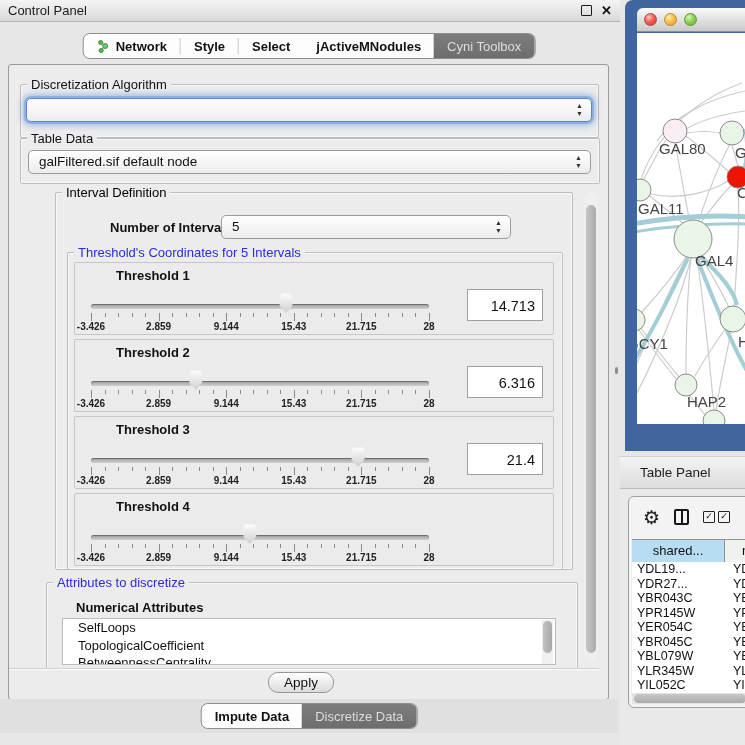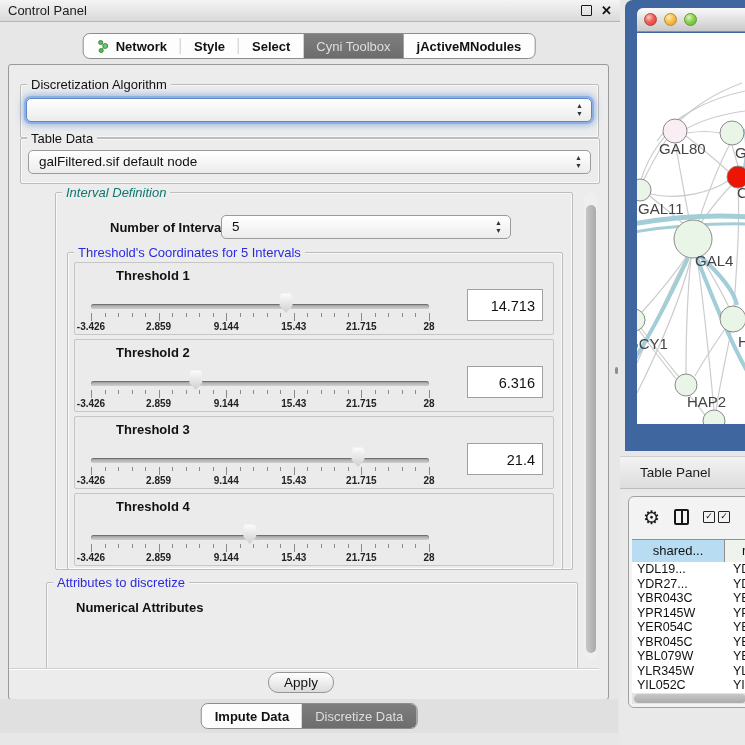--- a/index.html
+++ b/index.html
@@ -27,21 +27,21 @@
   .net-ic{margin-right:6px;}
 
   
   .main-panel{position:absolute;left:8px;top:64px;width:601px;height:636px;background:#ececec;
     border:1px solid #9a9a9a;border-radius:3px;box-sizing:border-box;}
   .band{position:absolute;left:0;top:699px;width:618px;height:34px;background:#e0e0e0;}
 
   .group{position:absolute;border:1px solid #bdbdbd;border-radius:2px;
     box-shadow:inset 0 0 0 1px rgba(255,255,255,.65);}
   .group>.glabel{position:absolute;top:-8px;left:6px;background:#ececec;padding:0 4px;font-size:13px;}
-  .glabel.green{color:#0f766e;font-style:italic;}
+  .glabel.green{color:#000000;}
   .glabel.blue{color:#2b2bdf;}
 
   .combo{position:absolute;background:linear-gradient(#ffffff,#ececec);border:1px solid #9b9b9b;
     border-radius:5px;font-size:13.5px;line-height:22px;height:24px;box-sizing:border-box;
     padding:0 24px 0 10px;white-space:nowrap;overflow:hidden;}
   .combo .arr{position:absolute;right:8px;top:3px;font-size:7px;line-height:8px;color:#333;text-align:center;}
   .combo.focused{border-color:#5b86c8;box-shadow:0 0 0 2px #8fb0e2,0 0 7px 3px rgba(95,140,215,.6);}
 
   
   .popup{position:absolute;left:14px;top:87px;width:565px;background:#ffffff;border:1px solid #ababab;
@@ -150,25 +150,25 @@
       <span>Network</span>
     </div>
     <div class="vsep"></div>
     <div class="tab">
         <span>Style</span>
       </div>
     <div class="vsep"></div>
     <div class="tab">
         <span>Select</span>
       </div>
+    <div class="tab">
+        <span>jActiveMNodules</span>
+      </div>
     <div class="tab sel">
         <span>Cyni Toolbox</span>
-      </div>
-    <div class="tab">
-        <span>jActiveMNodules</span>
       </div>
   </div>
 
   <div class="main-panel"></div>
 
   <div class="group" style="left:20px;top:84px;width:577px;height:52px;">
     <span class="glabel">Discretization Algorithm</span>
   </div>
   <div class="combo focused" style="left:26px;top:98px;width:566px;">
     <div class="arr">▲<br>▼</div>
@@ -377,20 +377,28 @@
             <span style="left: 100%;">28</span>
           </div>
     </div>
   </div>
 </div>
 
   <div class="group" style="left:46px;top:582px;width:530px;height:86px;">
     <span class="glabel blue">Attributes to discretize</span>
   </div>
   <span class="lbl bold" style="left:52px;top:600px;">Numerical Attributes</span>
+  <div class="attr-list" id="attr-list">
+    <div class="attr-vsb">
+        <div class="vthumb"></div>
+      </div>
+  <div class="li">SelfLoops</div>
+      <div class="li">TopologicalCoefficient</div>
+      <div class="li">BetweennessCentrality</div>
+    </div>
 
   <div class="apply-divider"></div>
   <div class="apply-btn">Apply</div>
 
   <div class="band"></div>
 
   <div class="tabgroup" id="bottom-tabs">
     <div class="tab">
         <span>Impute Data</span>
       </div>

